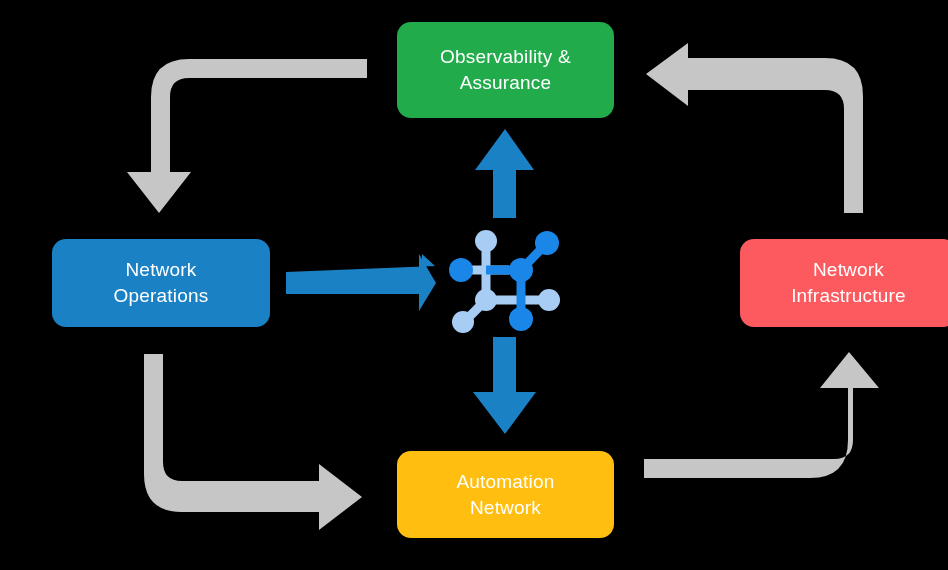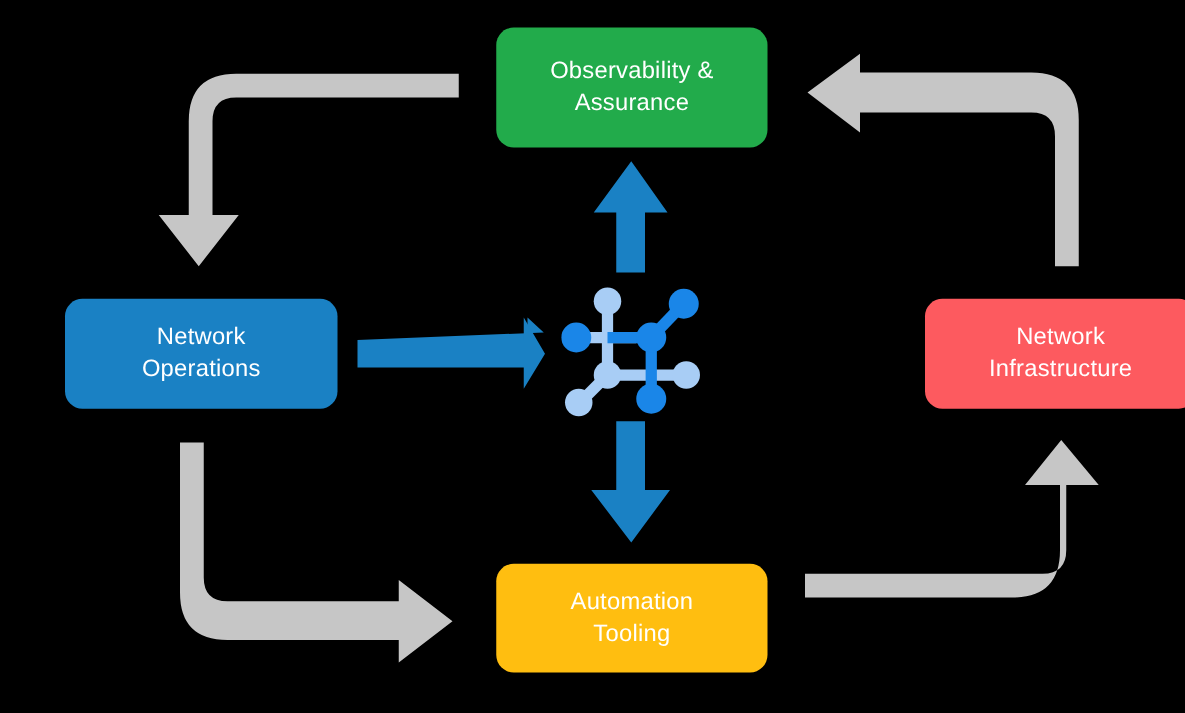--- a/index.html
+++ b/index.html
@@ -124,16 +124,16 @@
 Operations</span>
   </div>
 
   <div class="node-box" id="box-infrastructure">
     <span class="node-label">Network
 Infrastructure</span>
   </div>
 
   <div class="node-box" id="box-automation">
     <span class="node-label">Automation
-Tooling</span>
+Network</span>
   </div>
 
 </div>
 
 </body></html>

